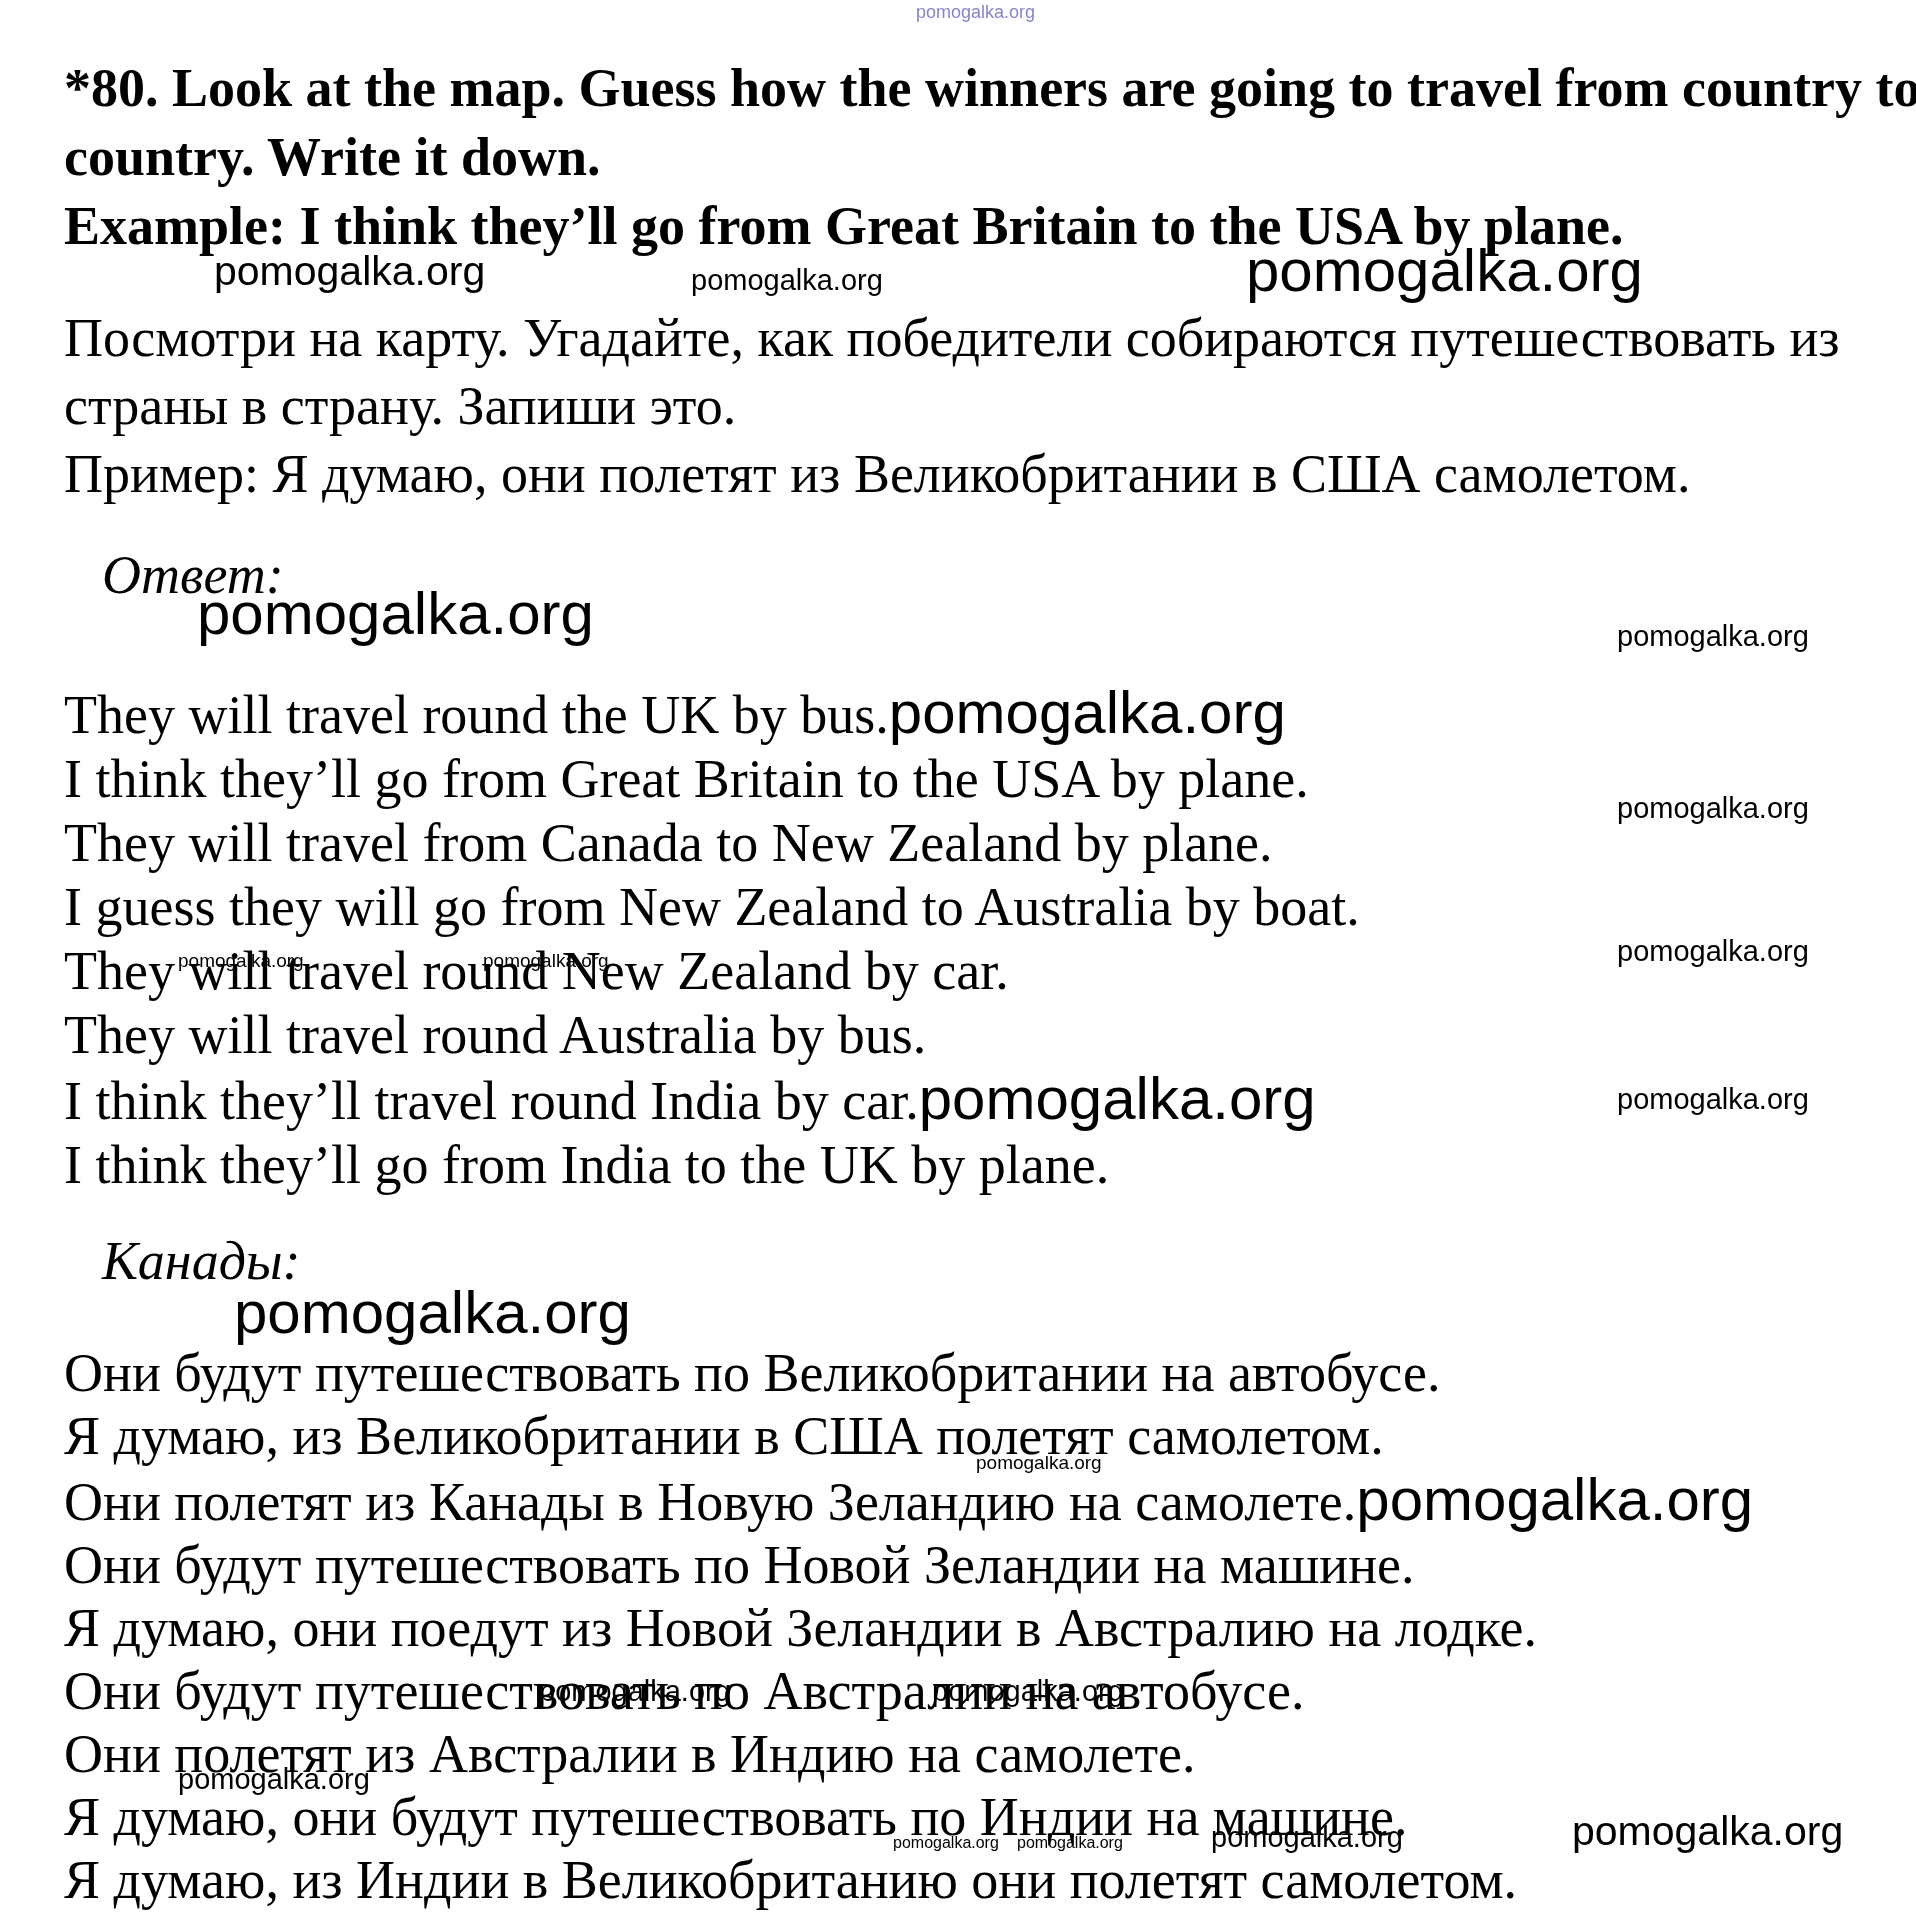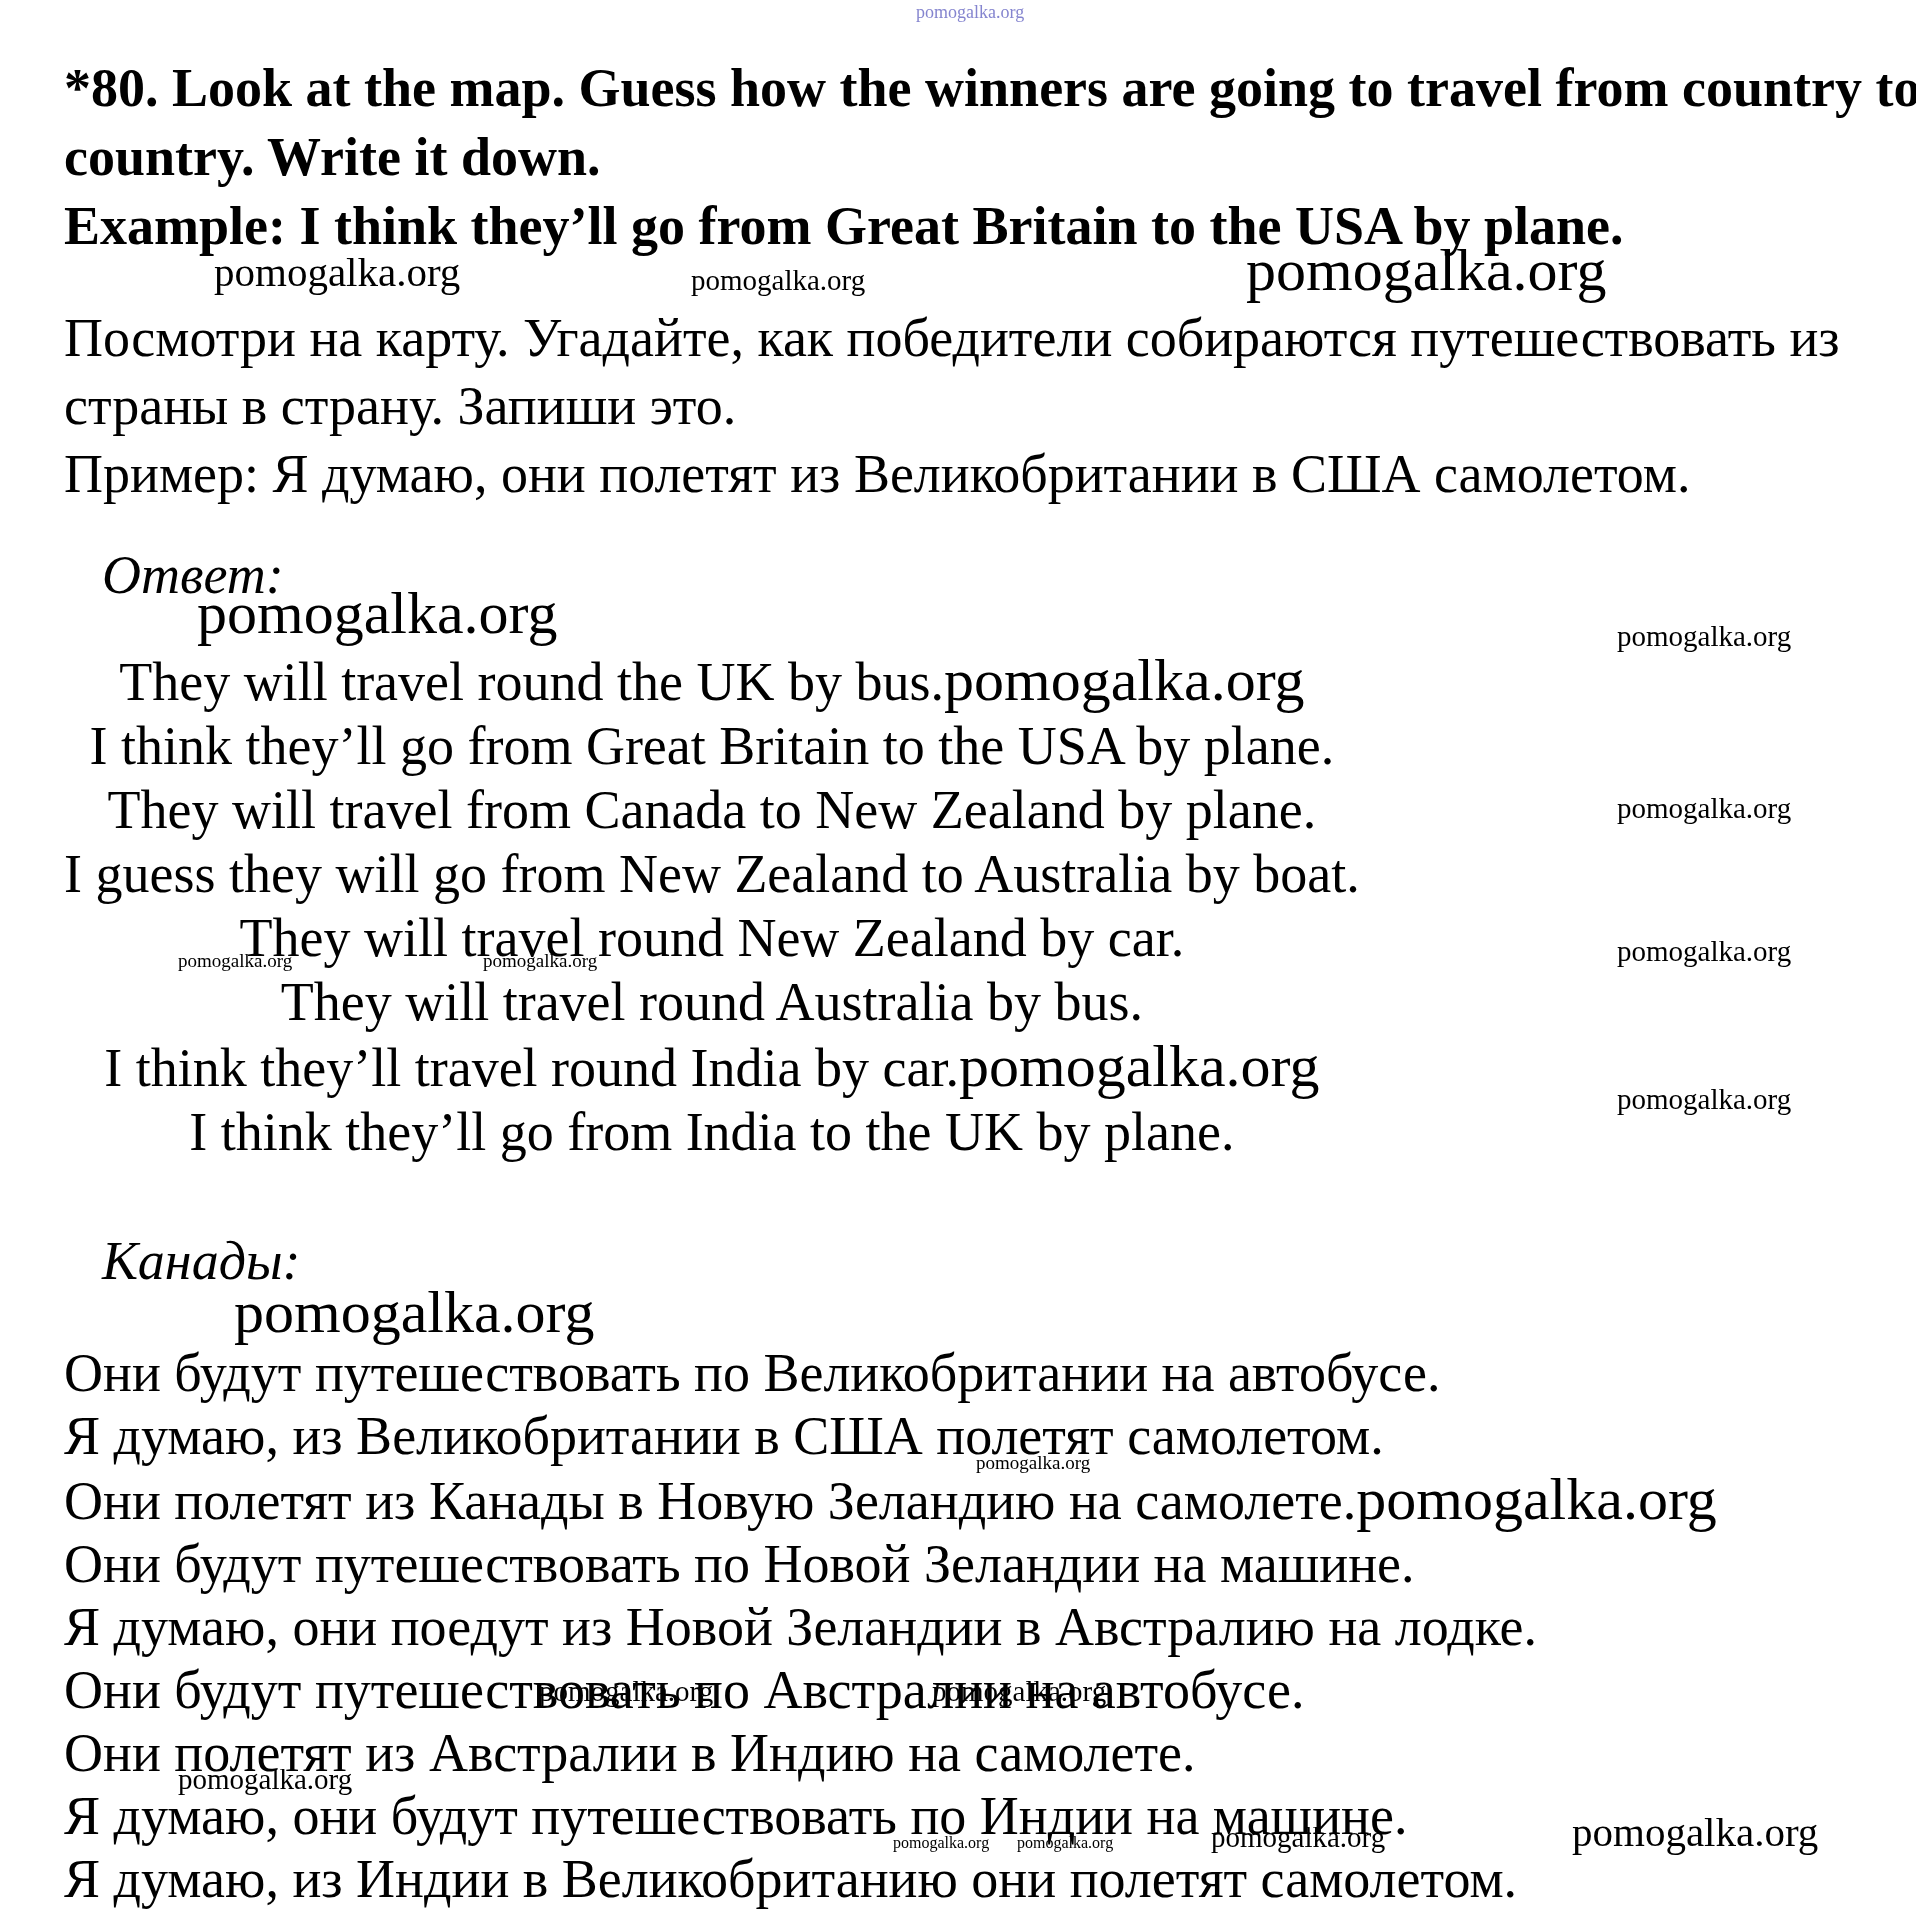--- a/index.html
+++ b/index.html
@@ -12,21 +12,21 @@
     font-family:"Liberation Serif", serif;
     color:#000000;
     overflow:hidden;
   }
   .abs { position:absolute; }
   .txt { font-size:54px; line-height:64px; }
   .bold { font-weight:bold; }
   .italic { font-style:italic;margin-left:38px; }
   .line { white-space:nowrap; }
   .wm {
-    font-family:Liberation Serif, serif;
+    font-family:Liberation Sans, sans-serif;
     font-weight:500;
     white-space:nowrap;
     color:#000000;
   }
   .wm-xl { font-size:60px; }
   .wm-lg { font-size:41px; }
   .wm-md { font-size:29px; }
   .wm-sm { font-size:19px; }
   .wm-xs { font-size:16px; }
   .line .wm { line-height:inherit; }
@@ -63,21 +63,21 @@
     <div>Example: I think they’ll go from Great Britain to the USA by plane.</div>
   </div>
 
   <div class="abs txt" style="left:64px; top:304px; width:1869px; line-height:68px;">
     <div>Посмотри на карту. Угадайте, как победители собираются путешествовать из страны в страну. Запиши это.</div>
     <div>Пример: Я думаю, они полетят из Великобритании в США самолетом.</div>
   </div>
 
   <div class="abs txt italic" style="left:64px; top:543px;">Ответ:</div>
 
-  <div class="abs txt" style="left:64px; top:648px;text-align:center;">
+  <div class="abs txt" style="left:64px; top:681px;">
     <div class="line"><span>They will travel round the UK by bus.</span><span class="wm wm-xl">pomogalka.org</span></div>
     <div class="line">I think they’ll go from Great Britain to the USA by plane.</div>
     <div class="line">They will travel from Canada to New Zealand by plane.</div>
     <div class="line">I guess they will go from New Zealand to Australia by boat.</div>
     <div class="line">They will travel round New Zealand by car.</div>
     <div class="line">They will travel round Australia by bus.</div>
     <div class="line"><span>I think they’ll travel round India by car.</span><span class="wm wm-xl">pomogalka.org</span></div>
     <div class="line">I think they’ll go from India to the UK by plane.</div>
   </div>
 

